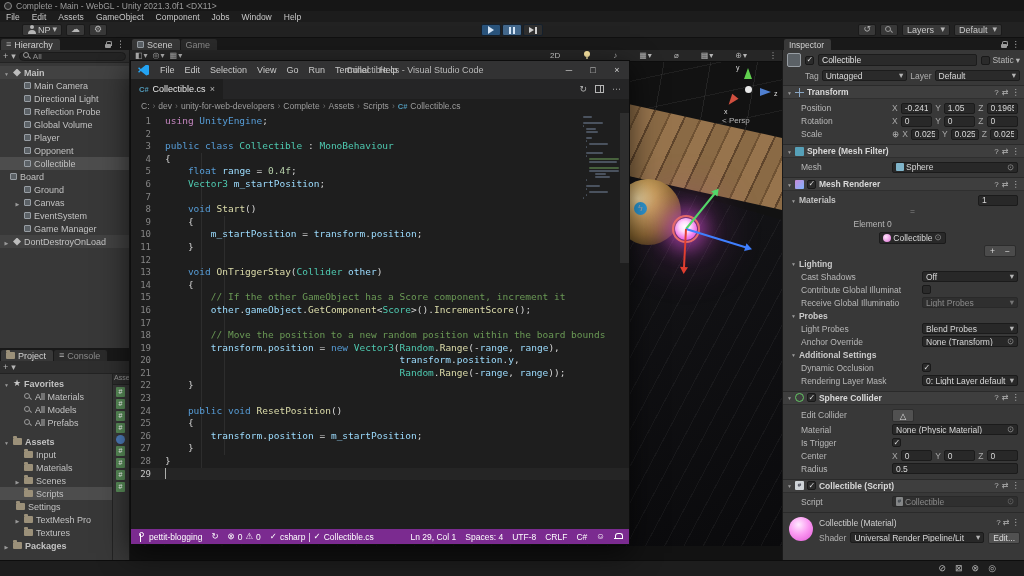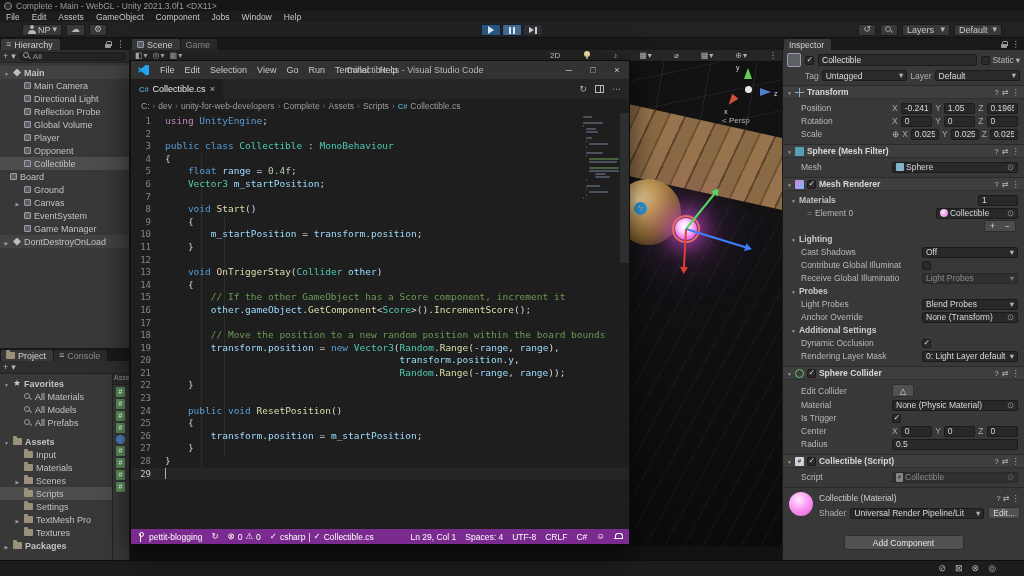--- a/index.html
+++ b/index.html
@@ -437,21 +437,21 @@
             <div class="trow" style="padding-left: 14px;">
               <span class="arrow g-arrR"></span>
               <span class="g-folder"></span>
               <span class="tlabel">Scenes</span>
             </div>
             <div class="trow selected" style="padding-left: 14px;">
               <span class="arrow "></span>
               <span class="g-folder"></span>
               <span class="tlabel">Scripts</span>
             </div>
-            <div class="trow" style="padding-left: 14px;">
+            <div class="trow" style="padding-left: 6px;">
               <span class="arrow "></span>
               <span class="g-folder"></span>
               <span class="tlabel">Settings</span>
             </div>
             <div class="trow" style="padding-left: 14px;">
               <span class="arrow g-arrR"></span>
               <span class="g-folder"></span>
               <span class="tlabel">TextMesh Pro</span>
             </div>
             <div class="trow" style="padding-left: 14px;">
@@ -674,21 +674,21 @@
                 <span class="g g-kebab"></span>
               </div>
               <div class="comp-b">
                 <div class="irow" style="padding-left: 8px;">
                   <span class="g g-arrD"></span>
                   <span style="font-weight: bold; flex: 1 1 0%;">Materials</span>
                   <span class="ifield" style="flex: 0 0 40px;">
                     <span class="val">1</span>
                   </span>
                 </div>
-                <div class="irow" style="padding-left: 24px;">
+                <div class="irow" style="padding-left: 24px; flex-direction: column;">
                   <span class="g g-eq"></span>
                   <span class="ilabel wide">Element 0</span>
                   <span class="ifield">
                     <span class="g-matsm"></span>
                     <span class="val">Collectible</span>
                     <span class="g g-pick"></span>
                   </span>
                 </div>
                 <div class="pmrow">
                   <span class="pmbox">

